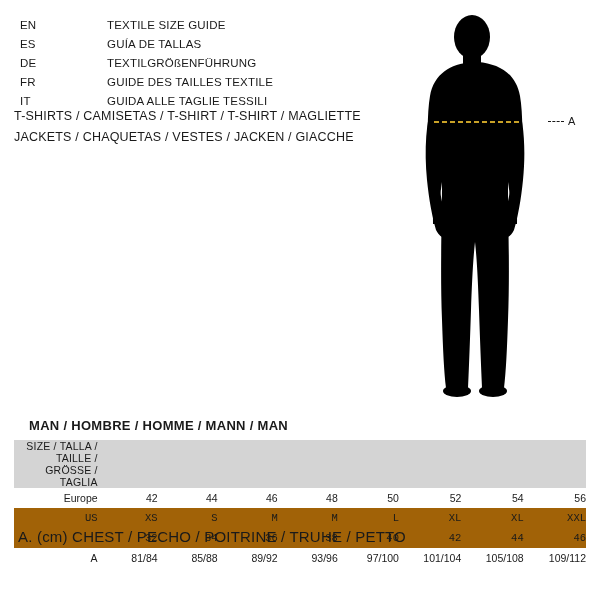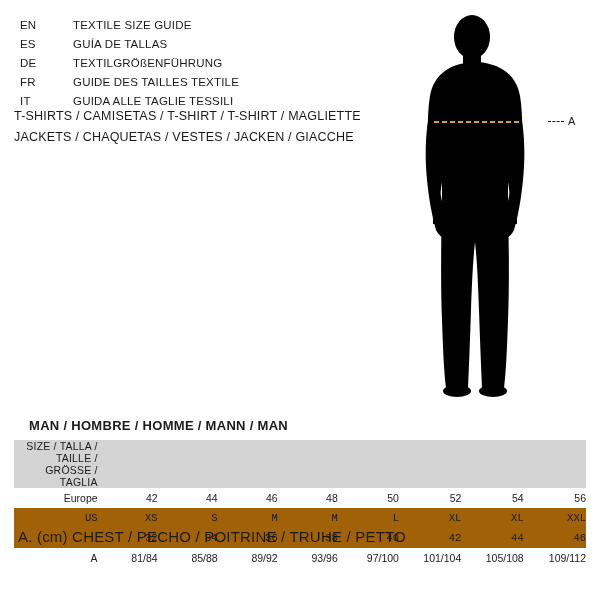--- a/index.html
+++ b/index.html
@@ -35,20 +35,21 @@
     letter-spacing: 0.2px;
     color: #1a1a1a;
     gap: 13px;
   }
   .lang-code {
     width: 40px;
     flex: 0 0 40px;
   }
   .lang-text {
     flex: 1 1 auto;
+    margin-left: 34px;
   }
 
   
   .product-lines {
     position: absolute;
     left: 14px;
     top: 106px;
     width: 400px;
   }
   .product-line {

